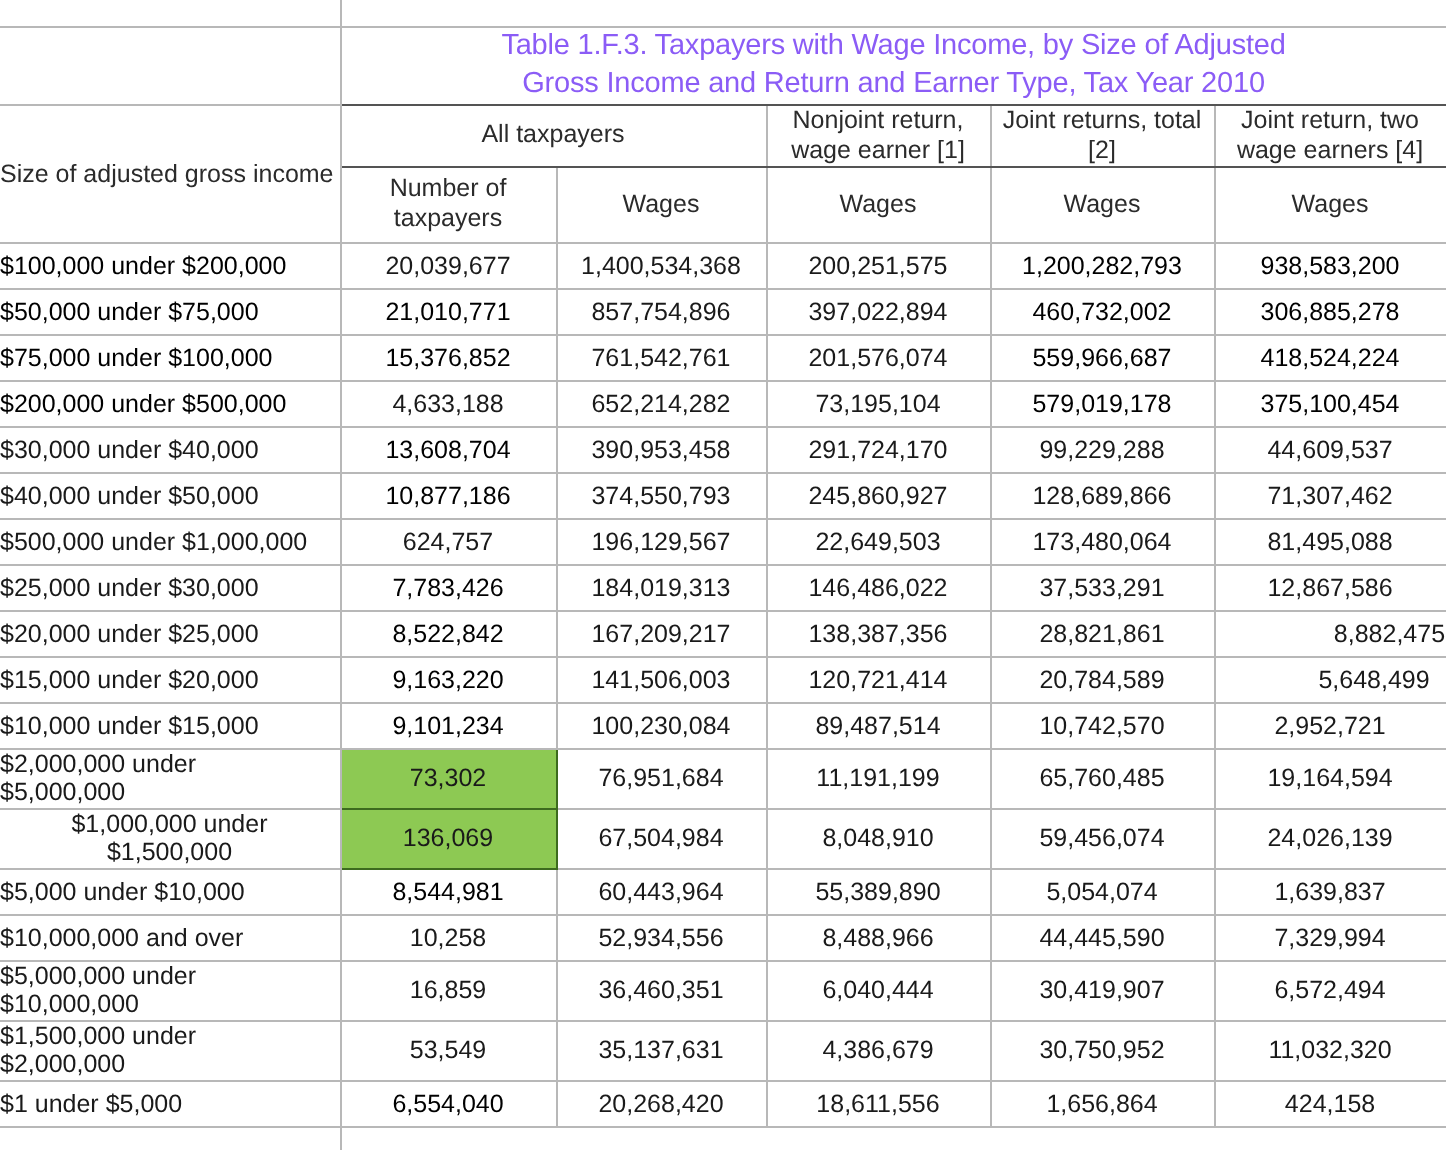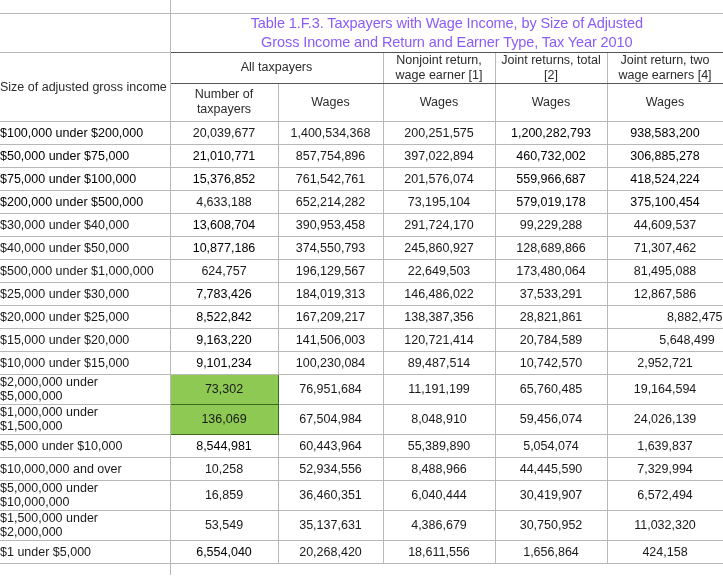--- a/index.html
+++ b/index.html
@@ -222,21 +222,21 @@
         <tr class="datarow tall">
           <td class="rowlabel" style="border-left: none;">$2,000,000 under
 $5,000,000</td>
           <td class="num vsep-l hl hl-side hl-mid">73,302</td>
           <td class="num ">76,951,684</td>
           <td class="num vsep-l">11,191,199</td>
           <td class="num vsep-l">65,760,485</td>
           <td class="num vsep-l vsep-r" style="border-right: none;">19,164,594</td>
         </tr>
         <tr class="datarow tall">
-          <td class="rowlabel" style="border-left: none;">$1,000,000 under
+          <td class="rowlabel" style="border-left: none; text-align: center;">$1,000,000 under
 $1,500,000</td>
           <td class="num vsep-l hl hl-side hl-bot">136,069</td>
           <td class="num ">67,504,984</td>
           <td class="num vsep-l">8,048,910</td>
           <td class="num vsep-l">59,456,074</td>
           <td class="num vsep-l vsep-r" style="border-right: none;">24,026,139</td>
         </tr>
         <tr class="datarow">
           <td class="rowlabel" style="border-left: none;">$5,000 under $10,000</td>
           <td class="num vsep-l b">8,544,981</td>

